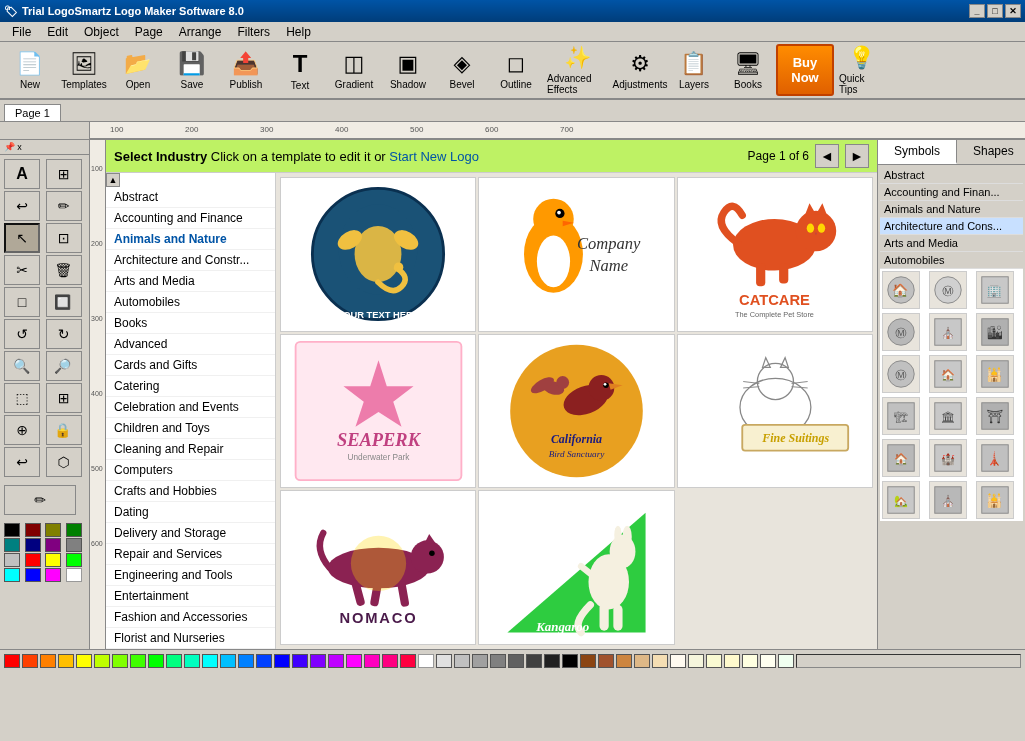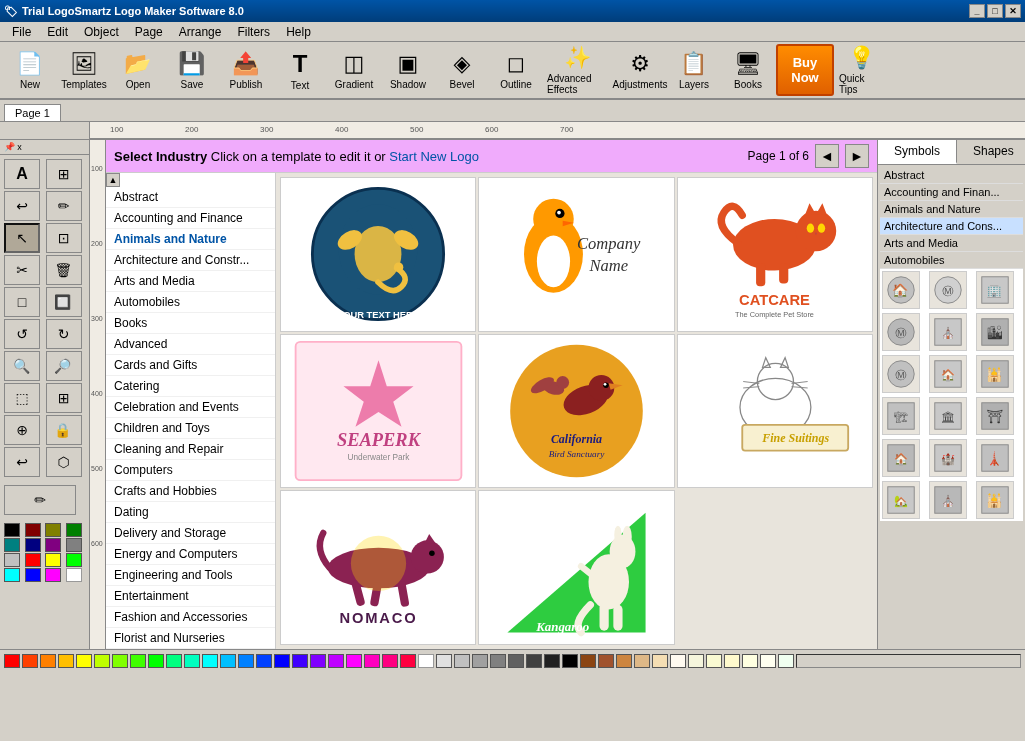--- a/index.html
+++ b/index.html
@@ -175,21 +175,21 @@
     
     #templates-area {
       flex: 1;
       display: flex;
       flex-direction: column;
       background: #e8e4dc;
       overflow: hidden;
     }
 
     #templates-header {
-      background: #f0abfc;
+      background: #bef264;
       padding: 4px 8px;
       border-bottom: 1px solid #ccc;
       display: flex;
       align-items: center;
       justify-content: space-between;
     }
     #templates-header .left-part { font-size: 13px; }
     #templates-header .left-part b { color: black; }
     #templates-header .left-part a { color: #0054a6; cursor: pointer; text-decoration: none; }
     #templates-header .right-part { display: flex; align-items: center; gap: 6px; font-size: 12px; }
@@ -528,21 +528,21 @@
         <div class="industry-item">Advanced</div>
         <div class="industry-item">Cards and Gifts</div>
         <div class="industry-item">Catering</div>
         <div class="industry-item">Celebration and Events</div>
         <div class="industry-item">Children and Toys</div>
         <div class="industry-item">Cleaning and Repair</div>
         <div class="industry-item">Computers</div>
         <div class="industry-item">Crafts and Hobbies</div>
         <div class="industry-item">Dating</div>
         <div class="industry-item">Delivery and Storage</div>
-        <div class="industry-item">Energy and Computers</div>
+        <div class="industry-item">Repair and Services</div>
         <div class="industry-item">Engineering and Tools</div>
         <div class="industry-item">Entertainment</div>
         <div class="industry-item">Fashion and Accessories</div>
         <div class="industry-item">Florist and Nurseries</div>
       </div>
 
       <div id="templates-area">
         <div id="templates-grid">
 
           <div class="template-cell">

